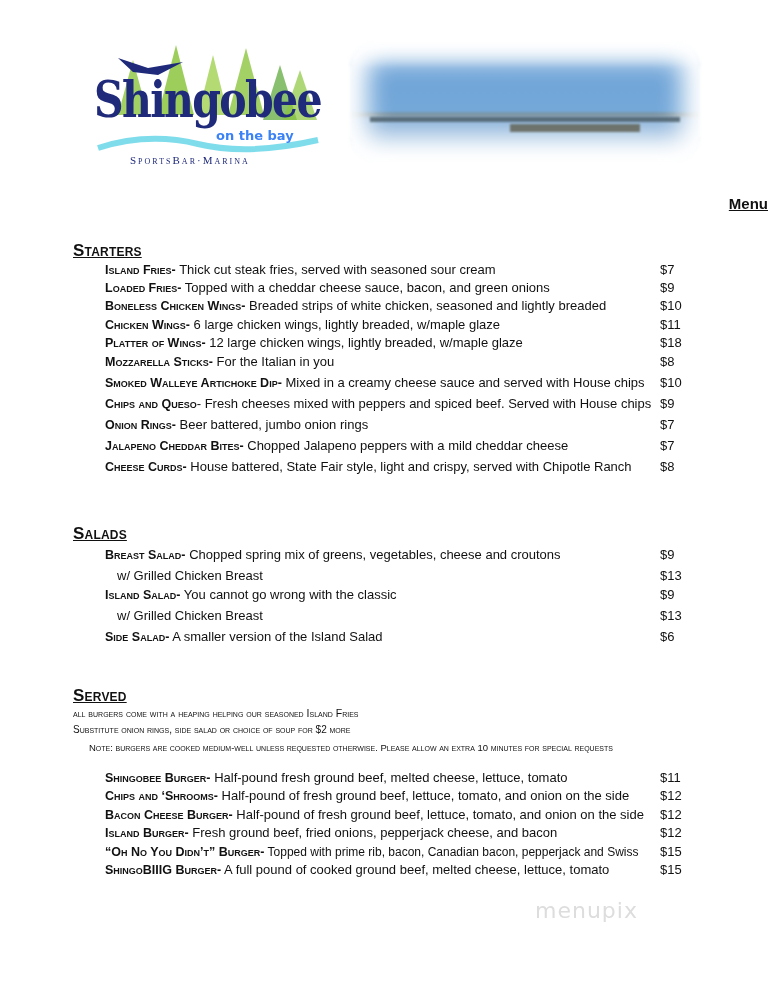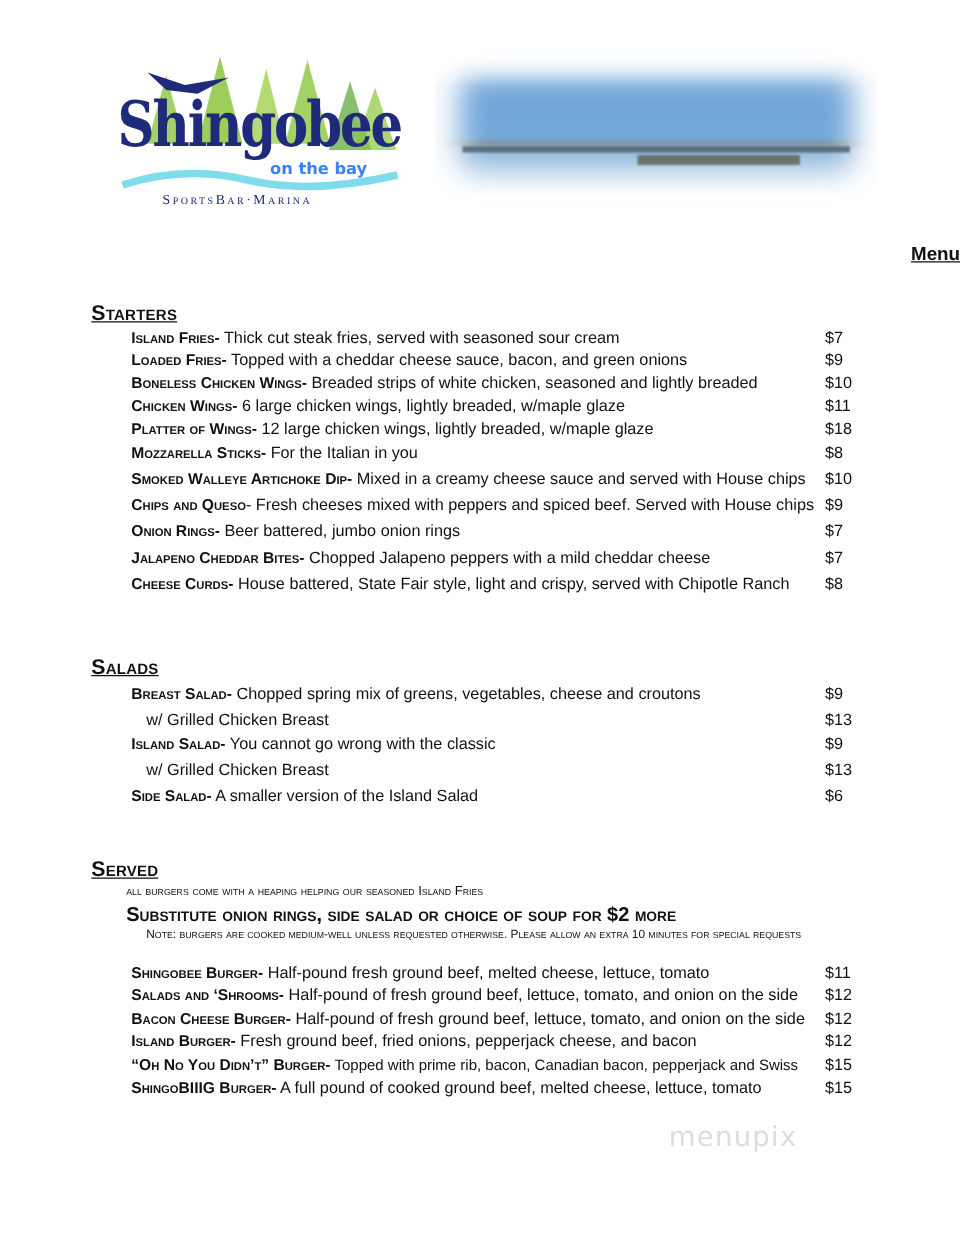--- a/index.html
+++ b/index.html
@@ -52,22 +52,22 @@
   }
   .section-title {
     position: absolute; left: 73px; font-weight: bold; font-size: 17px;
     text-decoration: underline; font-variant: small-caps; letter-spacing: 0.2px;
   }
   .row { position: absolute; left: 73px; width: 620px; font-size: 13px; line-height: 16px; white-space: nowrap; }
   .row .name { font-weight: bold; font-variant: small-caps; font-size: 12.5px; padding-left: 32px; }
   .row .desc { }
   .row .price { position: absolute; left: 587px; top: 0; }
   .row.sub .desc { padding-left: 44px; }
-  .note { position: absolute; left: 73px; font-size: 10.5px; font-variant: small-caps; white-space: nowrap; margin-left: 28px; }
-  .note.bold { font-weight: bold; font-size: 16px; }
+  .note { position: absolute; left: 73px; font-size: 10.5px; font-variant: small-caps; white-space: nowrap; }
+  .note.bold { font-weight: normal; font-size: 10px; }
   .note.small { font-size: 9.5px; padding-left: 16px; }
   .watermark {
     position: absolute; left: 535px; top: 898px; font-size: 22px; color: #dddddd;
     font-family: "DejaVu Sans", sans-serif; letter-spacing: 1px;
   }
 </style>
 </head>
 <body>
 
 <div class="logo">
@@ -113,19 +113,19 @@
 <div class="row" style="top:587px"><span class="name">Island Salad-</span> <span class="desc">You cannot go wrong with the classic</span><span class="price">$9</span></div>
 <div class="row sub" style="top:608px"><span class="desc">w/ Grilled Chicken Breast</span><span class="price">$13</span></div>
 <div class="row" style="top:629px"><span class="name">Side Salad-</span> <span class="desc">A smaller version of the Island Salad</span><span class="price">$6</span></div>
 
 <div class="section-title" style="top:686px">Served</div>
 <div class="note" style="top:707px">all burgers come with a heaping helping our seasoned Island Fries</div>
 <div class="note bold" style="top:724px">Substitute onion rings, side salad or choice of soup for $2 more</div>
 <div class="note small" style="top:742px">Note: burgers are cooked medium-well unless requested otherwise. Please allow an extra 10 minutes for special requests</div>
 
 <div class="row" style="top:770px"><span class="name">Shingobee Burger-</span> <span class="desc">Half-pound fresh ground beef, melted cheese, lettuce, tomato</span><span class="price">$11</span></div>
-<div class="row" style="top:788px"><span class="name">Salads and ‘Shrooms-</span> <span class="desc">Half-pound of fresh ground beef, lettuce, tomato, and onion on the side</span><span class="price">$12</span></div>
+<div class="row" style="top:788px"><span class="name">Chips and ‘Shrooms-</span> <span class="desc">Half-pound of fresh ground beef, lettuce, tomato, and onion on the side</span><span class="price">$12</span></div>
 <div class="row" style="top:807px"><span class="name">Bacon Cheese Burger-</span> <span class="desc">Half-pound of fresh ground beef, lettuce, tomato, and onion on the side</span><span class="price">$12</span></div>
 <div class="row" style="top:825px"><span class="name">Island Burger-</span> <span class="desc"> Fresh ground beef, fried onions, pepperjack cheese, and bacon</span><span class="price">$12</span></div>
 <div class="row" style="top:844px; font-size:12px"><span class="name">“Oh No You Didn’t” Burger-</span> <span class="desc">Topped with prime rib, bacon, Canadian bacon, pepperjack and Swiss</span><span class="price" style="font-size:13px">$15</span></div>
 <div class="row" style="top:862px"><span class="name">ShingoBIIIG Burger-</span> <span class="desc"> A full pound of cooked ground beef, melted cheese, lettuce, tomato</span><span class="price">$15</span></div>
 
 <div class="watermark">menupix</div>
 
 </body></html>

